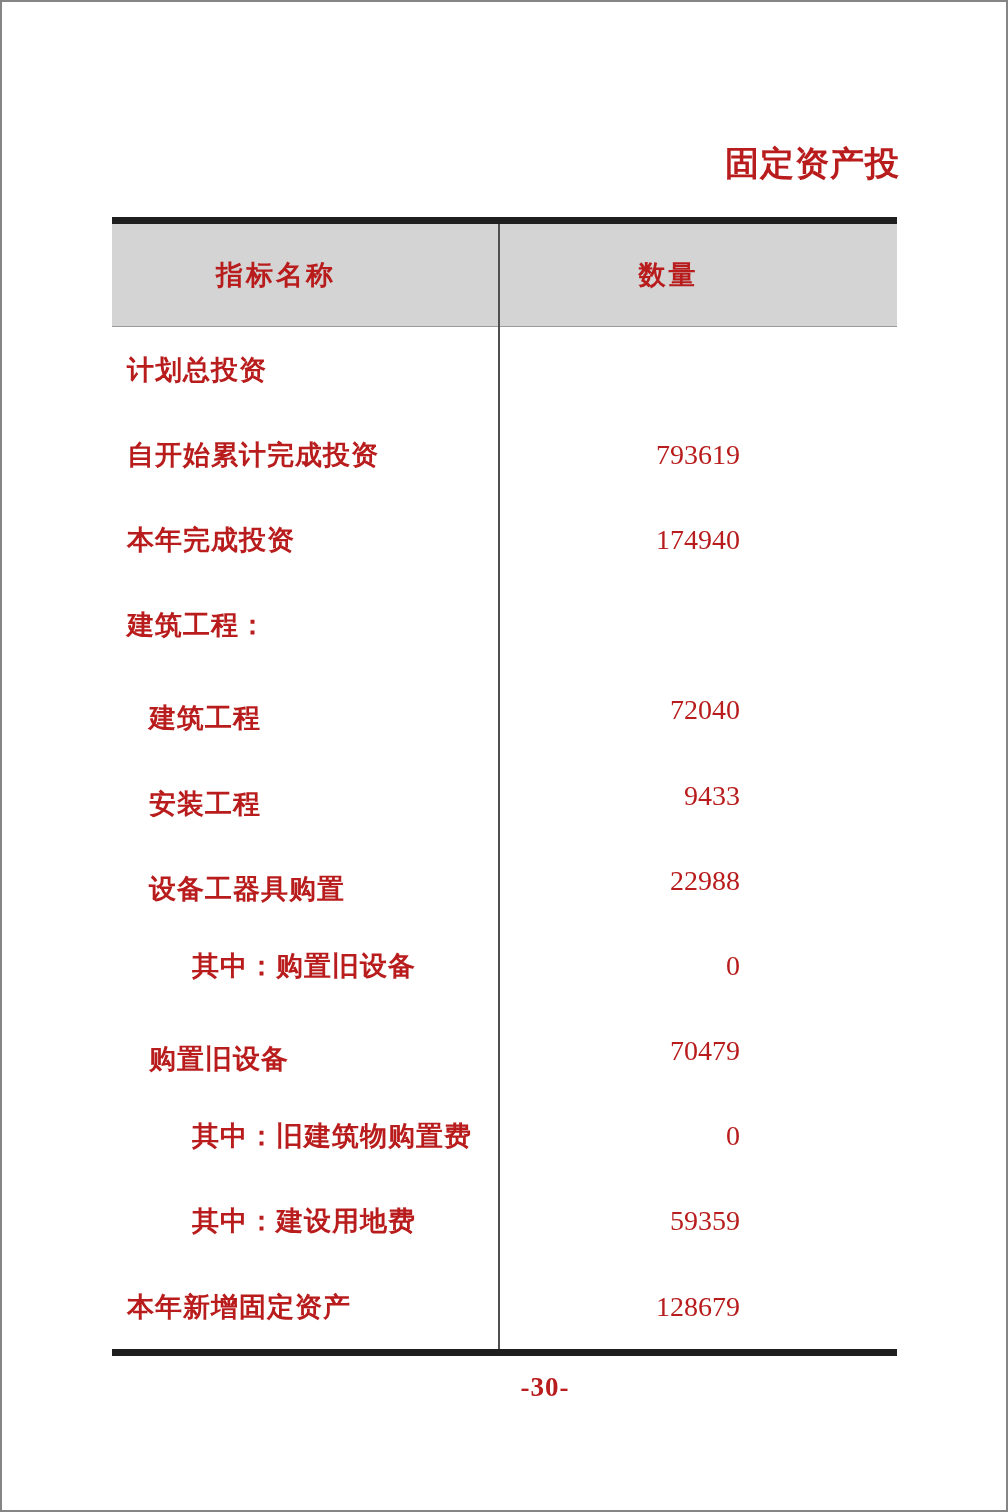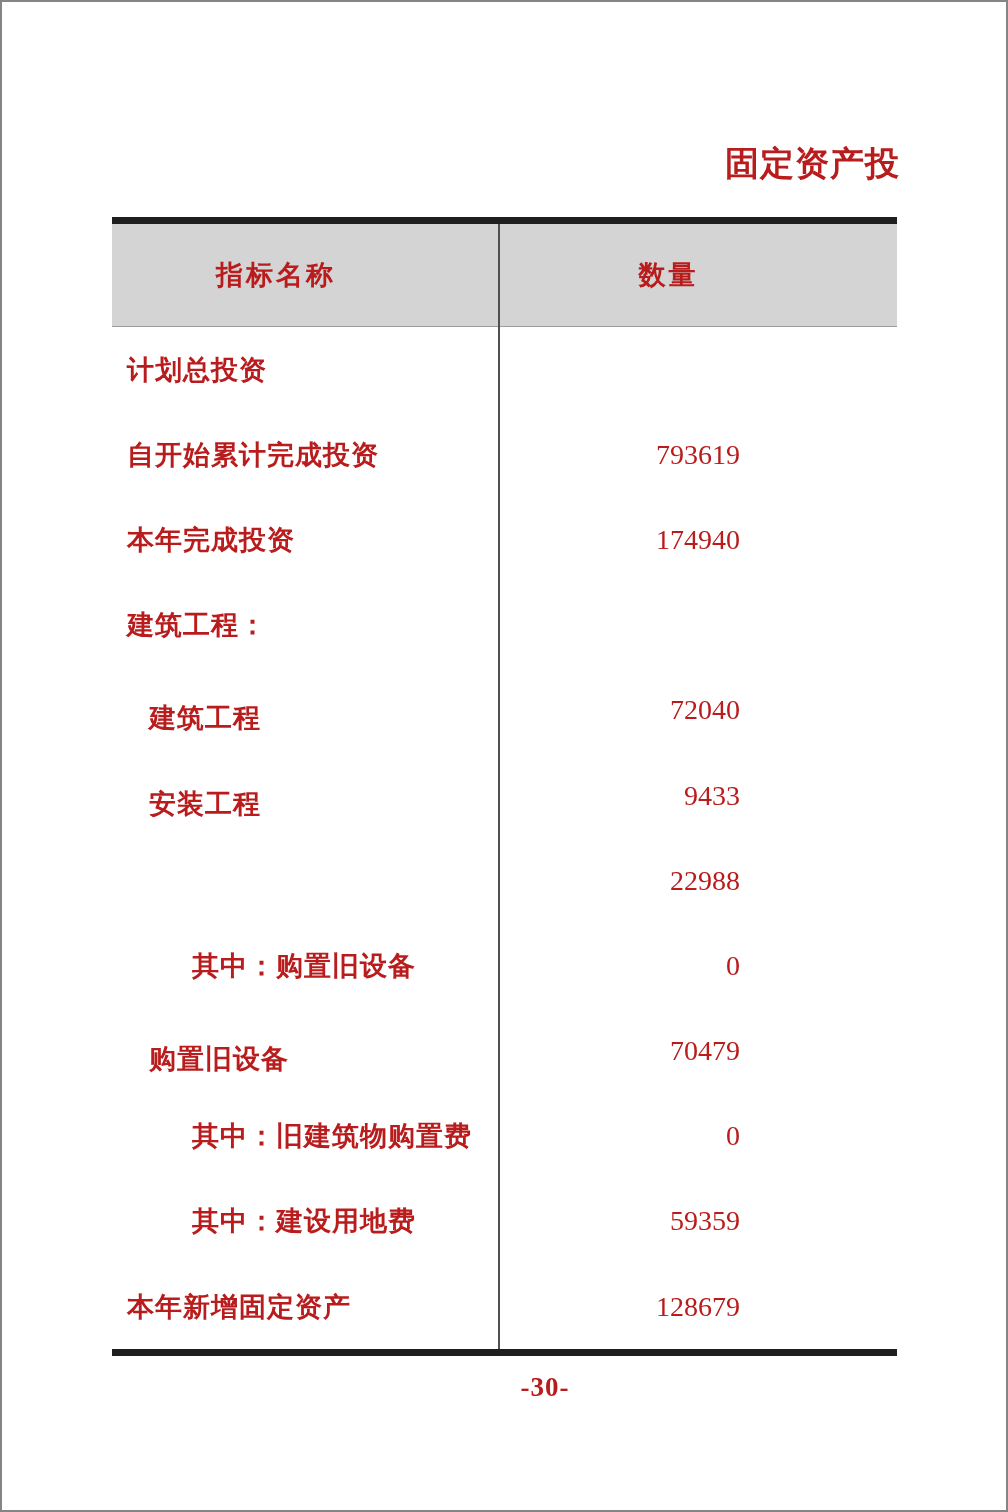--- a/index.html
+++ b/index.html
@@ -112,20 +112,21 @@
         </div>
         <div class="row">
           <div class="cell-label ind-1">建筑工程</div>
           <div class="cell-value">72040</div>
         </div>
         <div class="row">
           <div class="cell-label ind-1">安装工程</div>
           <div class="cell-value">9433</div>
         </div>
         <div class="row">
+          <div class="cell-label ind-1">设备工器具购置</div>
           <div class="cell-value">22988</div>
         </div>
         <div class="row">
           <div class="cell-label ind-2">其中：购置旧设备</div>
           <div class="cell-value">0</div>
         </div>
         <div class="row">
           <div class="cell-label ind-1">购置旧设备</div>
           <div class="cell-value">70479</div>
         </div>

